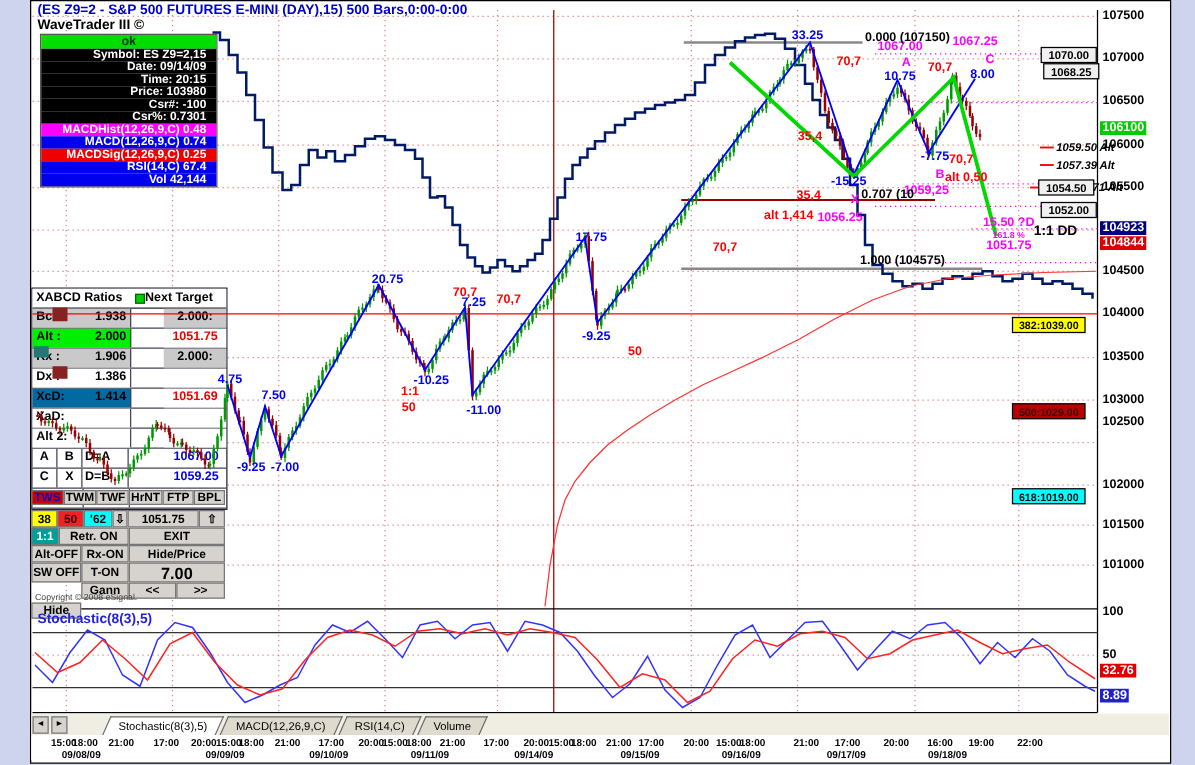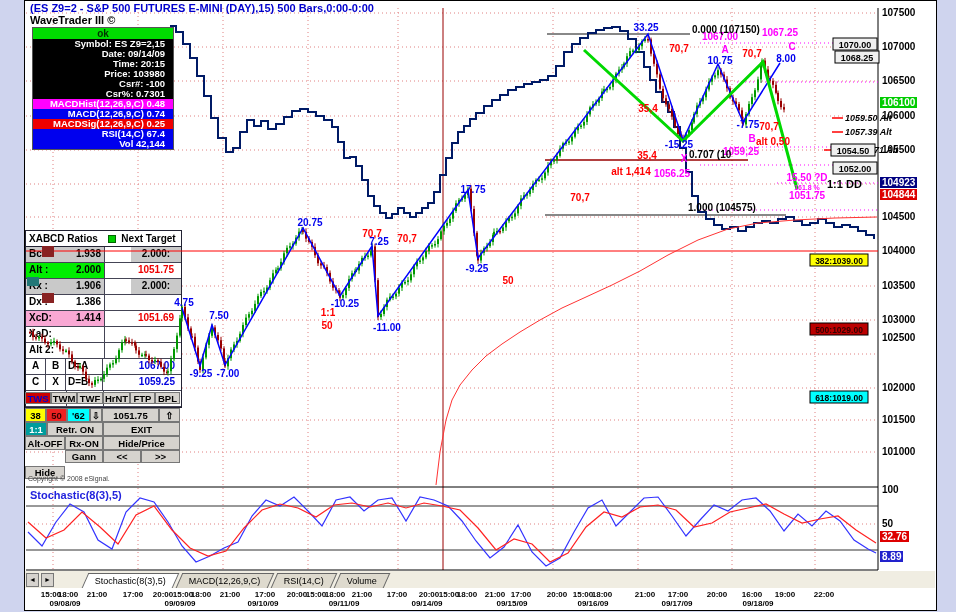--- a/index.html
+++ b/index.html
@@ -105,21 +105,21 @@
       <div class="irow" style="background: rgb(0, 0, 238);">Vol 42,144</div>
     </div>
 </div>
 
 <div id="ratios" class="abs panelz">
   <div class="rt-head">
     <div style="width:79px;padding-left:3px;">XABCD Ratios</div>
     <div style="width:8px;padding-top:4px;">
         <div style="width:6px;height:6px;background:#00cc00;border:1px solid #060;"></div>
       </div>
-    <div style="flex:1;text-align:center;">Next Target</div>
+    <div style="flex:1;text-align:left;">Next Target</div>
   </div>
   <div id="ratio-rows">
       <div class="rt-row">
         <div class="rt-l" style="background: rgb(201, 201, 201);">
           <span>BcD:</span>
           <span>1.938</span>
         </div>
         <div class="rt-r" style="background: rgb(201, 201, 201); color: rgb(0, 0, 0);">2.000: 1051.25</div>
       </div>
       <div class="rt-row">
@@ -137,21 +137,21 @@
         <div class="rt-r" style="background: rgb(201, 201, 201); color: rgb(0, 0, 0);">2.000: 1051.00</div>
       </div>
       <div class="rt-row">
         <div class="rt-l" style="background: rgb(255, 255, 255);">
           <span>Dx :</span>
           <span>1.386</span>
         </div>
         <div class="rt-r" style="background: rgb(255, 255, 255); color: rgb(0, 0, 0);"></div>
       </div>
       <div class="rt-row">
-        <div class="rt-l" style="background: #f9a8d4; gap: 10px;">
+        <div class="rt-l" style="background: #0369a1; gap: 10px;">
           <span>XcD:</span>
           <span>1.414</span>
         </div>
         <div class="rt-r" style="background: rgb(255, 255, 255); color: rgb(238, 0, 0);">1051.69</div>
       </div>
       <div class="rt-row">
         <div class="rt-l" style="background: rgb(255, 255, 255);">
           <span>XaD:</span>
           <span></span>
         </div>
@@ -203,20 +203,25 @@
     </div>
     <div class="crow" style="height: 14px;">
       <div class="cbtn" style="width: 22px; height: 14px; line-height: 13px; background: rgb(0, 156, 156); color: rgb(255, 255, 255);">1:1</div>
       <div class="cbtn" style="width: 56px; height: 14px; line-height: 13px;">Retr. ON</div>
       <div class="cbtn" style="width: 77px; height: 14px; line-height: 13px;">EXIT</div>
     </div>
     <div class="crow" style="height: 14px;">
       <div class="cbtn" style="width: 40px; height: 14px; line-height: 13px;">Alt-OFF</div>
       <div class="cbtn" style="width: 38px; height: 14px; line-height: 13px;">Rx-ON</div>
       <div class="cbtn" style="width: 77px; height: 14px; line-height: 13px;">Hide/Price</div>
+    </div>
+    <div class="crow" style="height: 16px;">
+      <div class="cbtn" style="width: 40px; height: 16px; line-height: 15px;">SW OFF</div>
+      <div class="cbtn" style="width: 38px; height: 16px; line-height: 15px;">T-ON</div>
+      <div class="cbtn" style="width: 77px; height: 16px; line-height: 15px; font-size: 13px;">7.00</div>
     </div>
     <div class="crow" style="height: 13px;">
       <div class="cbtn" style="width: 40px; height: 13px; line-height: 12px; margin-top: 16px;">Hide</div>
       <div class="cbtn" style="width: 38px; height: 13px; line-height: 12px;">Gann</div>
       <div class="cbtn" style="width: 38px; height: 13px; line-height: 12px;">&lt;&lt;</div>
       <div class="cbtn" style="width: 39px; height: 13px; line-height: 12px;">&gt;&gt;</div>
     </div>
   </div>
 <div id="copyright" class="abs">Copyright © 2008 eSignal.</div>
 <div id="stochlabel" class="abs">Stochastic(8(3),5)</div>

